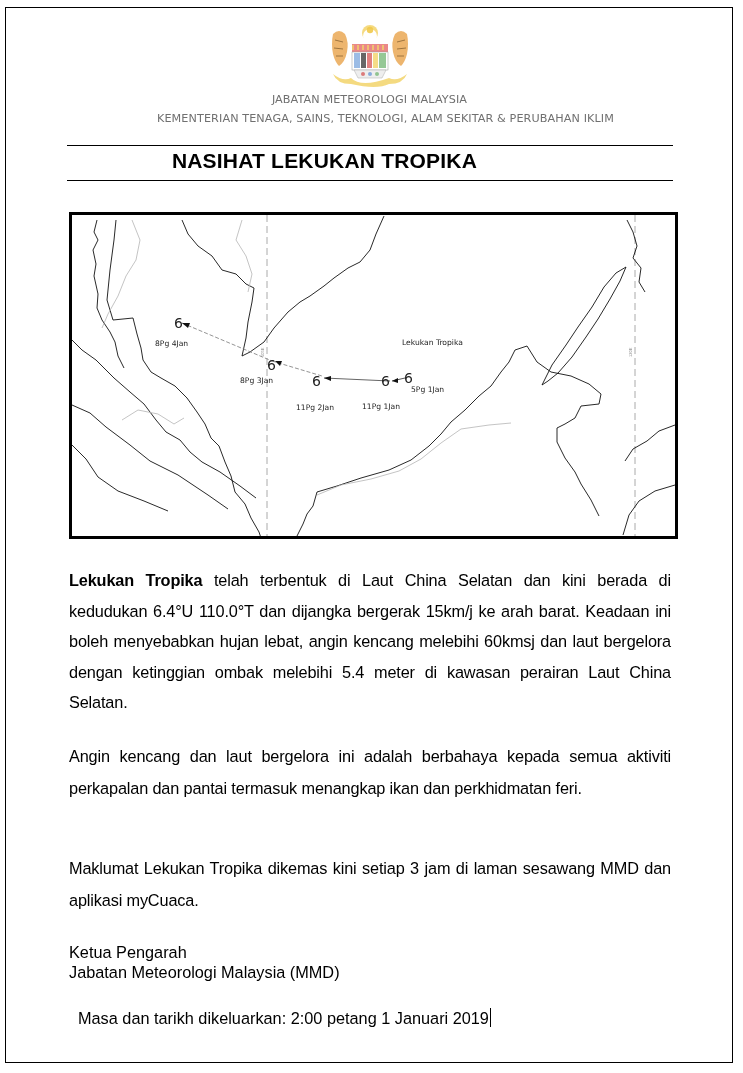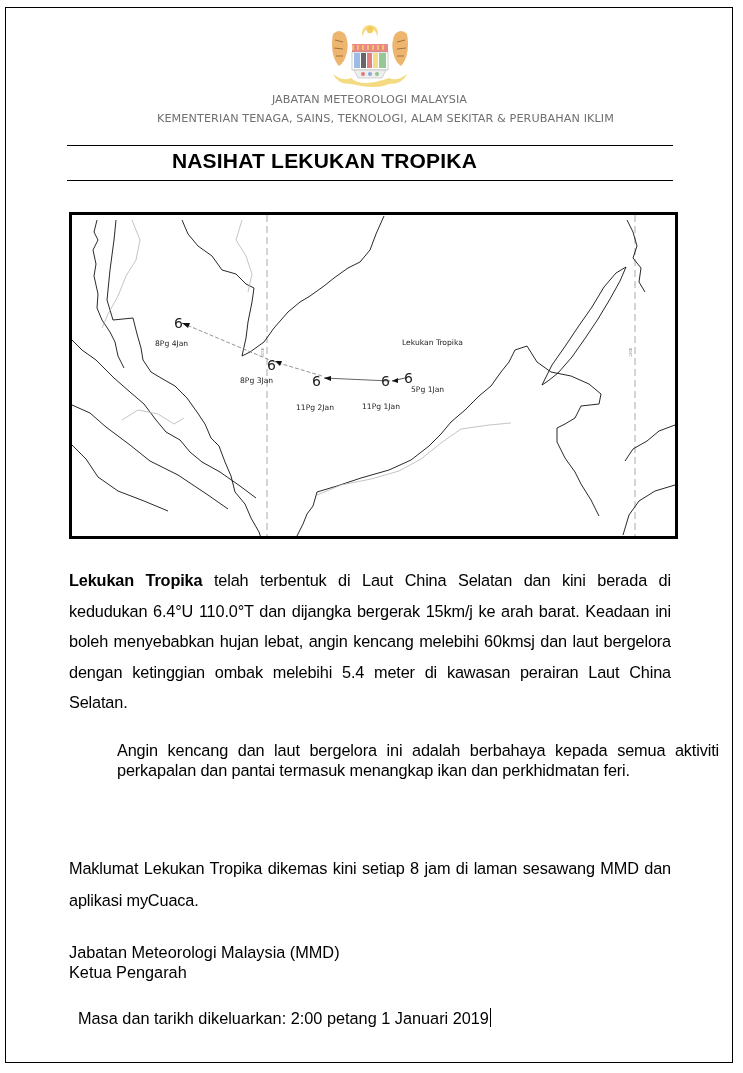--- a/index.html
+++ b/index.html
@@ -11,21 +11,21 @@
   .org-name.l2 { top:112px;padding-left:16px; }
   .rule { position:absolute; left:67px; width:606px; height:0; border-top:1.3px solid #000; }
   .rule.top { top:145px; }
   .rule.bot { top:180px; }
   .doc-title { position:absolute; left:0; width:649px; top:149px; text-align:center; font-family:"Liberation Sans", sans-serif; font-weight:bold; font-size:21px; letter-spacing:0.2px; }
   .map-box { position:absolute; left:69px; top:212px; width:609px; height:327px; border:3px solid #000; box-sizing:border-box; background:#fff; overflow:hidden; }
   .map-box svg { display:block; }
   .maplabel { font-family:"DejaVu Sans", sans-serif; font-size:7.6px; fill:#222; }
   .body-text { position:absolute; left:69px; width:602px; font-family:"Liberation Sans", sans-serif; font-size:16.3px; text-align:justify; text-align-last:left; letter-spacing:-0.15px; }
   .p1 { top:565px; line-height:30.5px; }
-  .p2 { top:740px; line-height:20px;margin-left:48px; }
+  .p2 { top:740px; line-height:32px; }
   .p3 { top:852px; line-height:32px; }
   .sig { position:absolute; left:69px; top:943px; font-size:16.3px; line-height:19.5px; }
   .issued { position:absolute; left:78px; top:1008px; font-size:16.3px; }
   .caret { display:inline-block; width:1px; height:19px; background:#000; vertical-align:-3px; margin-left:1px; }
   b { font-weight:bold; }
 </style>
 </head>
 <body>
 
 <div class="page-frame"></div>
@@ -126,20 +126,20 @@
     <text class="maplabel" x="224" y="195">11Pg 2Jan</text>
     <text class="maplabel" x="168" y="168">8Pg 3Jan</text>
     <text class="maplabel" x="83" y="131">8Pg 4Jan</text>
   </svg>
 </div>
 
 <div class="body-text p1"><b>Lekukan Tropika</b><span> telah terbentuk di Laut China Selatan dan kini berada di kedudukan 6.4°U 110.0°T dan dijangka bergerak 15km/j ke arah barat. Keadaan ini boleh menyebabkan hujan lebat, angin kencang melebihi 60kmsj dan laut bergelora dengan ketinggian ombak melebihi 5.4 meter di kawasan perairan Laut China Selatan.</span></div>
 
 <div class="body-text p2">Angin kencang dan laut bergelora ini adalah berbahaya kepada semua aktiviti perkapalan dan pantai termasuk menangkap ikan dan perkhidmatan feri.</div>
 
-<div class="body-text p3">Maklumat Lekukan Tropika dikemas kini setiap 8 jam di laman sesawang MMD dan aplikasi myCuaca.</div>
+<div class="body-text p3">Maklumat Lekukan Tropika dikemas kini setiap 3 jam di laman sesawang MMD dan aplikasi myCuaca.</div>
 
 <div class="sig">
+  <div>Ketua Pengarah</div>
   <div>Jabatan Meteorologi Malaysia (MMD)</div>
-  <div>Ketua Pengarah</div>
 </div>
 
 <div class="issued"><span>Masa dan tarikh dikeluarkan: 2:00 petang 1 Januari 2019</span><span class="caret"></span></div>
 
 </body></html>

